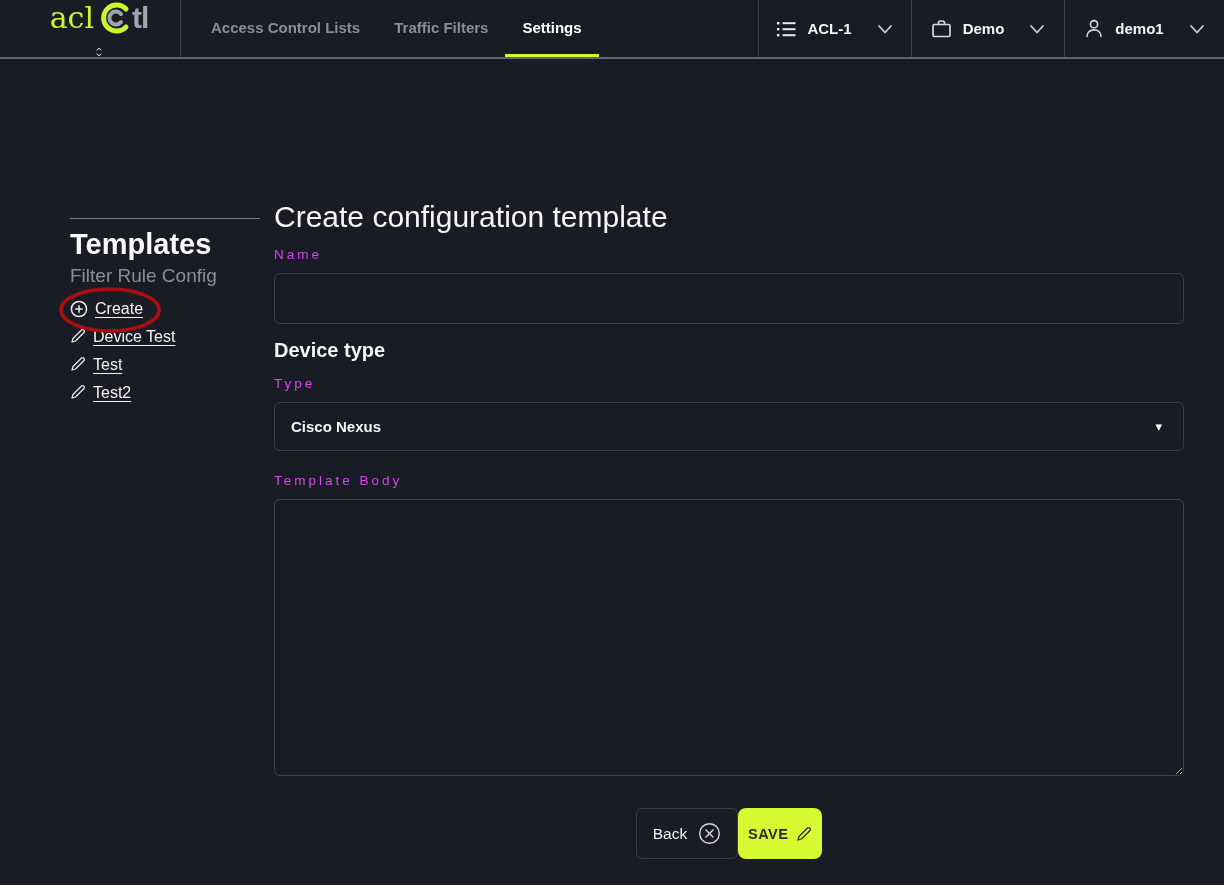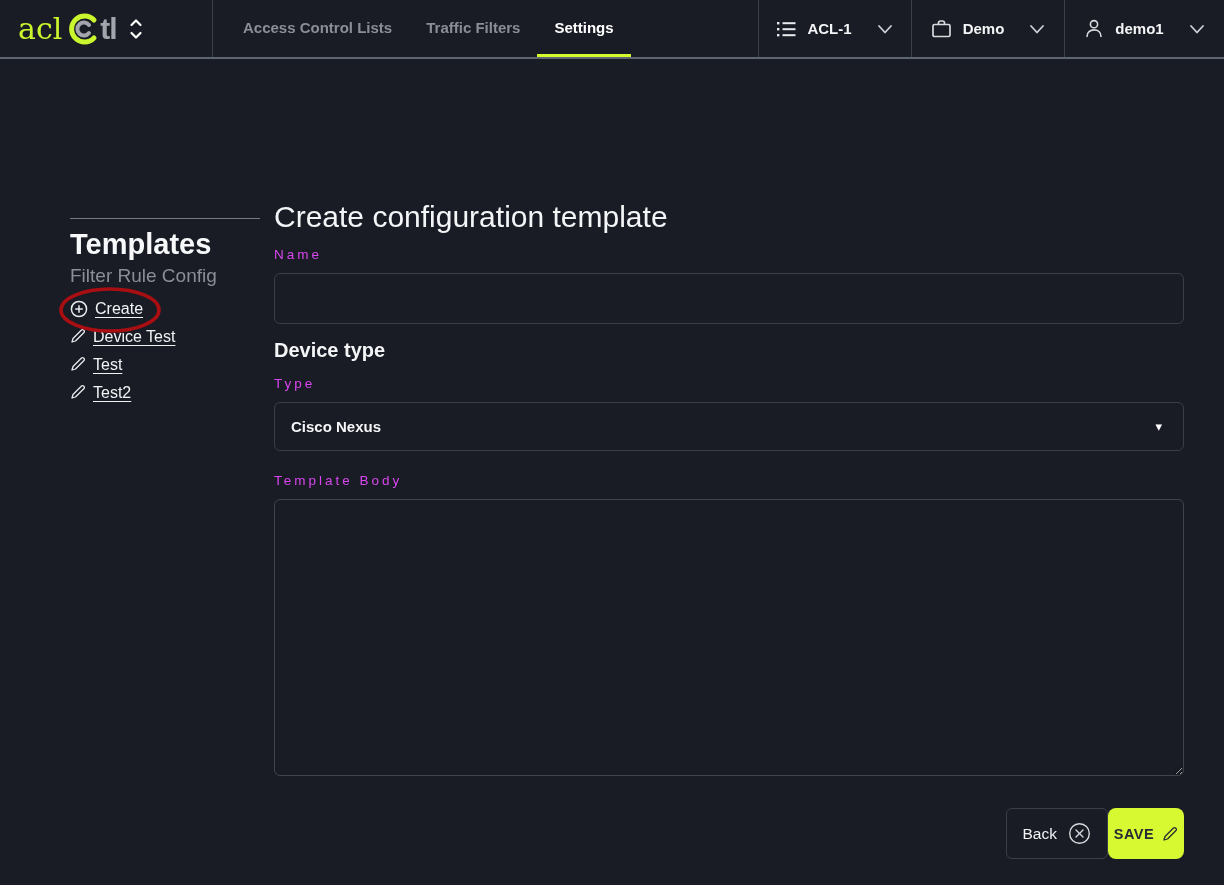--- a/index.html
+++ b/index.html
@@ -13,27 +13,28 @@
 
   
   .topbar {
     height: 59px;
     display: flex;
     align-items: stretch;
     border-bottom: 2px solid #5e6470;
     background: #191c24;
   }
   .logo-area {
-    width: 213px;
+    width: 181px;
     display: flex;
     align-items: center;
     padding-left: 18px;
     gap: 12px;
     border-right: 1px solid #3b4049;
     cursor: pointer;
+    flex-direction: column;
   }
   .logo { display: flex; align-items: center; }
   .logo-acl {
     font-family: "DejaVu Serif", serif;
     font-size: 30px;
     color: #c9f62d;
     letter-spacing: 0px;
   }
   .logo-cmark { margin-left: 5px; margin-right: 1px; display: block; }
   .logo-tl {
@@ -153,41 +154,41 @@
     color: #f2f3f5;
     font-size: 15px;
     font-family: "Liberation Sans", sans-serif;
     padding: 12px 14px;
     outline: none;
     resize: vertical;
     display: block;
   }
   .actions {
     display: flex;
-    justify-content: flex-end;
+    justify-content: center;
     align-items: center;
     margin-top: 32px;
   }
   .back-btn {
     height: 51px;
     padding: 0 16px;
     display: inline-flex;
     align-items: center;
     gap: 11px;
     background: transparent;
     border: 1px solid #3a3e48;
     border-radius: 6px;
     color: #f2f3f5;
     font-size: 15.5px;
     font-family: "Liberation Sans", sans-serif;
     cursor: pointer;
   }
   .save-btn {
     height: 51px;
-    width: 76px;
+    width: 84px;
     display: inline-flex;
     align-items: center;
     justify-content: center;
     gap: 8px;
     background: #d6f931;
     border: none;
     border-radius: 8px;
     color: #272b33;
     font-size: 14.5px;
     font-weight: 700;

